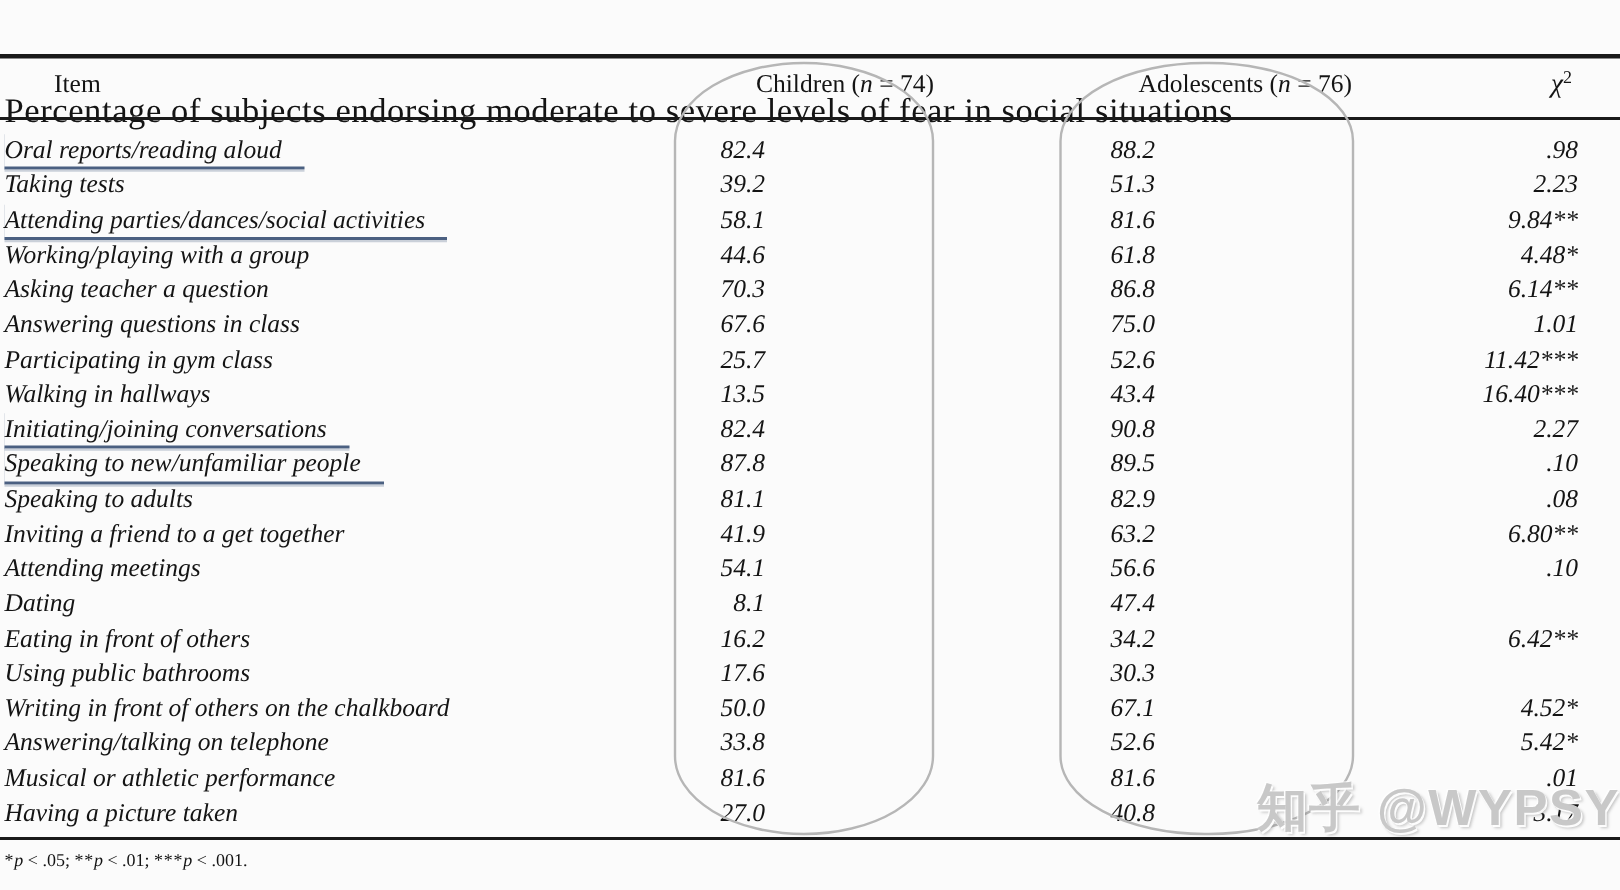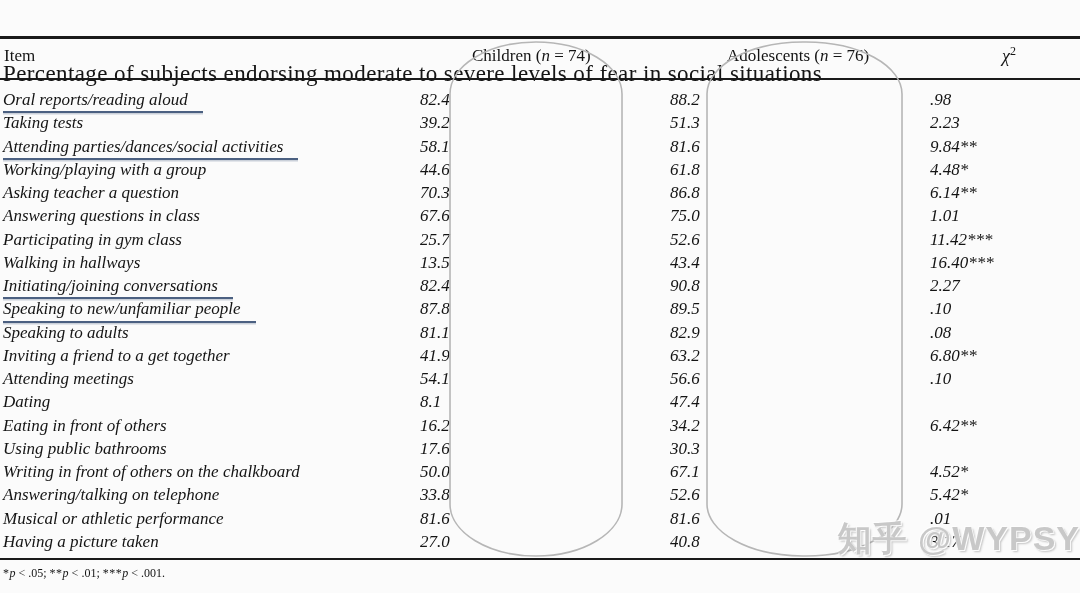--- a/index.html
+++ b/index.html
@@ -8,33 +8,33 @@
     background:#fbfbfb;color:#141414;
     font-family:"Liberation Serif","DejaVu Serif",serif;
   }
   .title{
     position:absolute;left:3px;top:18px;font-size:23px;letter-spacing:.4px;white-space:nowrap;margin-top:43px;
   }
   .rule{position:absolute;left:0;width:1080px;background:#1a1a1a;}
   .rule.top{top:36px;height:3px;}
   .rule.head{top:78px;height:2px;}
   .rule.bottom{top:558px;height:2px;}
-  .hdr{position:absolute;top:46px;font-size:17px;white-space:nowrap;}
+  .hdr{position:absolute;top:46px;font-size:17px;white-space:nowrap;margin-left:32px;}
   .hdr.item{left:4px;}
   .hdr.children{left:472px;}
   .hdr.adolescents{left:727px;}
   .hdr.chi{left:1002px;top:44px;}
   .nvar,.pvar,.chivar{font-style:italic;}
   .chivar{font-size:18px;}
   .hdr.chi sup{font-size:12px;vertical-align:super;}
   #rows{position:absolute;left:0;top:88px;width:1080px;}
   .row{position:relative;height:23.25px;line-height:23.25px;font-size:17px;font-style:italic;}
   .cell{position:absolute;top:0;height:23.25px;white-space:nowrap;}
   .cell.item{left:3px;width:440px;}
-  .cell.num{text-align:left;}
+  .cell.num{text-align:right;}
   .cell.children{left:420px;width:90px;}
   .cell.adolescents{left:670px;width:100px;}
   .cell.chi2{left:930px;width:122px;}
   .ink-underline{
     display:inline-block;padding-right:15px;
     border-bottom:2.4px solid #4b6081;
     box-shadow:0 1.5px 0 rgba(75,96,129,.28);
   }
   .footnote{position:absolute;left:3px;top:566px;font-size:12px;white-space:nowrap;}
   .footnote .stars{letter-spacing:.5px;}

